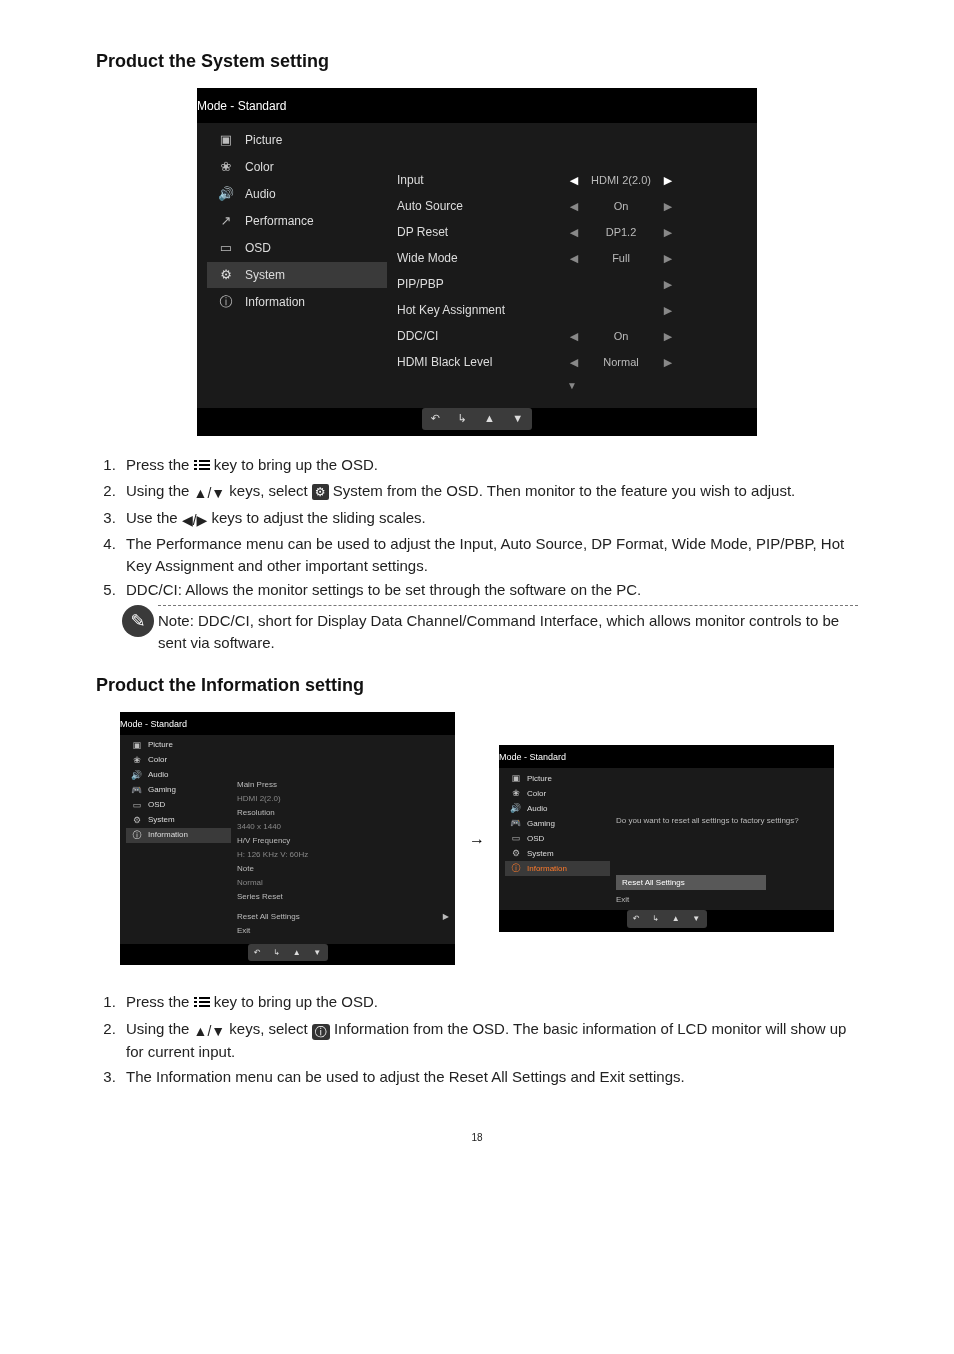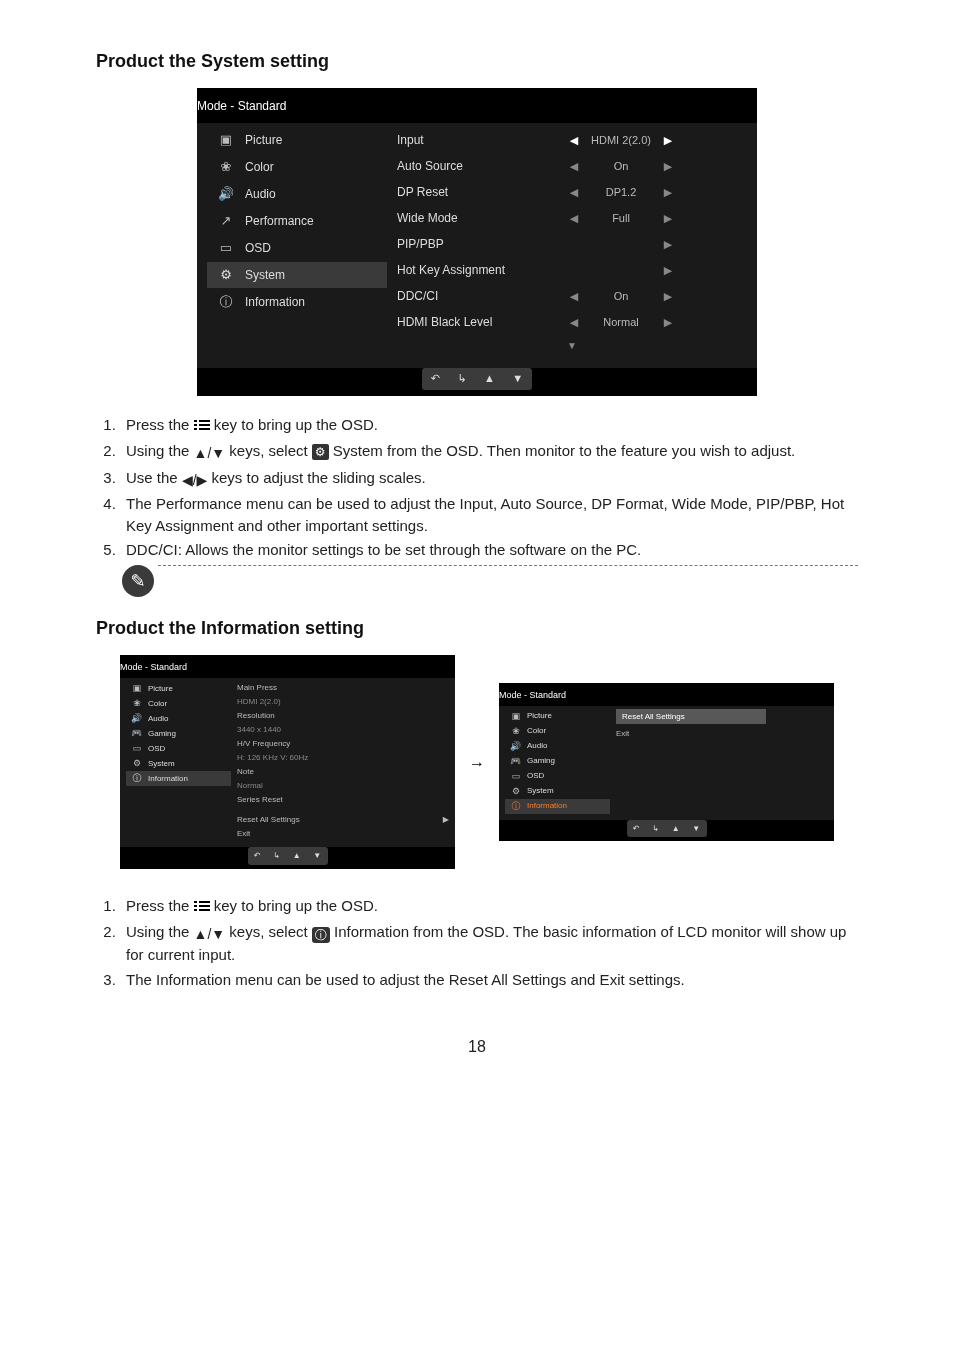--- a/index.html
+++ b/index.html
@@ -2,21 +2,21 @@
 <html><head>
 <meta charset="utf-8">
 <style>
   * { box-sizing: border-box; margin: 0; padding: 0; }
   body { font-family: "Segoe UI", "Myriad Pro", Arial, sans-serif; background: #fff; color: #222; width: 954px; margin: 0 auto; padding: 40px 96px 60px 96px; font-size: 15px; line-height: 1.45; }
   h2.section { font-size: 18px; font-weight: 700; color: #111; margin: 8px 0 14px 0; }
   .osd-shot { width: 560px; margin: 0 auto 18px auto; background: #000; color: #ccc; font-family: Arial, sans-serif; font-size: 12px; }
   .osd-title { color: #fff; font-size: 12px; padding: 10px 0 8px 0; background: #000; }
   .osd-body { display: flex; background: #1a1a1a; padding: 4px 10px 10px 10px; }
   .osd-left { width: 180px; }
-  .osd-right { flex: 1; padding-left: 10px; }
+  .osd-right { flex: 1; padding-left: 10px; margin-top: 40px; }
   .menu-item { display: flex; align-items: center; height: 26px; padding: 0 10px 0 8px; color: #ddd; margin-bottom: 1px; }
   .menu-item-sel { background: #3a3a3a; }
   .menu-icon { width: 22px; text-align: center; font-size: 13px; color: #bbb; margin-right: 8px; }
   .menu-item-sel .menu-icon { color: #ddd; }
   .row { display: flex; align-items: center; height: 26px; }
   .row-label { width: 170px; color: #ddd; }
   .row-arrow { width: 14px; color: #888; text-align: center; font-size: 11px; }
   .row-arrow.lit { color: #fff; }
   .row-val { width: 80px; text-align: center; color: #bbb; font-size: 11px; }
   .osd-caret-down { text-align: center; color: #888; padding: 4px 0; font-size: 10px; }
@@ -36,21 +36,21 @@
   .osd-mini .osd-title { font-size:9px; padding:6px 0 4px 0; }
   .osd-mini .osd-body { padding:3px 6px 6px 6px; }
   .osd-mini .osd-left { width:105px; }
   .osd-mini .menu-item { height:15px; padding:0 4px; margin-bottom:0; }
   .osd-mini .menu-icon { width:14px; font-size:9px; margin-right:4px; }
   .osd-mini .osd-right { padding-left:6px; }
   .info-line { height:14px; display:flex; align-items:center; color:#bbb; }
   .menu-item-selred { background:#3a3a3a; }
   .menu-item-selred span.lab { color:#ff7a2a; }
   .reset-highlight { background:#585858; color:#fff; padding:2px 6px; width:150px; font-size:8px; }
-  .pagenum { text-align:center; margin-top:44px; font-size:16px; color:#222; }
+  .pagenum { text-align:center; margin-top:44px; font-size:10px; color:#222; }
 </style>
 </head>
 <body>
 
 <h2 class="section">Product the System setting</h2>
 
 <div class="osd-shot">
   <div class="osd-title">Mode - Standard</div>
   <div class="osd-body">
     <div class="osd-left">
@@ -158,20 +158,21 @@
   <li><span>Using the </span><span class="glyph">▲/▼</span><span> keys, select </span><span class="gear-chip">⚙</span><span> System from the OSD. Then monitor to the feature you wish to adjust.</span></li>
   <li><span>Use the </span><span class="glyph">◀/▶</span><span> keys to adjust the sliding scales.</span></li>
   <li>The Performance menu can be used to adjust the Input, Auto Source, DP Format, Wide Mode, PIP/PBP, Hot Key Assignment and other important settings.</li>
   <li>DDC/CI: Allows the monitor settings to be set through the software on the PC.</li>
 </ol>
 
 <div class="note-wrap">
   <div class="note-badge">✎</div>
   <div class="note-body">
     <hr class="note-dashes">
+    <div>Note: DDC/CI, short for Display Data Channel/Command Interface, which allows monitor controls to be sent via software.</div>
   </div>
 </div>
 
 <h2 class="section">Product the Information setting</h2>
 
 <div class="info-pair">
 
   <div class="osd-mini">
     <div class="osd-title">Mode - Standard</div>
     <div class="osd-body">
@@ -263,20 +264,21 @@
         <div class="menu-item">
             <span class="menu-icon">⚙</span>
             <span>System</span>
           </div>
         <div class="menu-item menu-item-selred">
             <span class="menu-icon" style="color:#ff7a2a">ⓘ</span>
             <span class="lab">Information</span>
           </div>
       </div>
       <div class="osd-right">
+        <div style="font-size:8px;color:#bbb;padding:4px 0 48px 0">Do you want to reset all settings to factory settings?</div>
         <div class="reset-highlight">Reset All Settings</div>
         <div class="info-line" style="padding-top:4px">Exit</div>
       </div>
     </div>
     <div class="osd-footer">
         <div class="osd-footer-inner" style="width:80px;font-size:8px">
           <span>↶</span>
           <span>↳</span>
           <span>▲</span>
           <span>▼</span>

